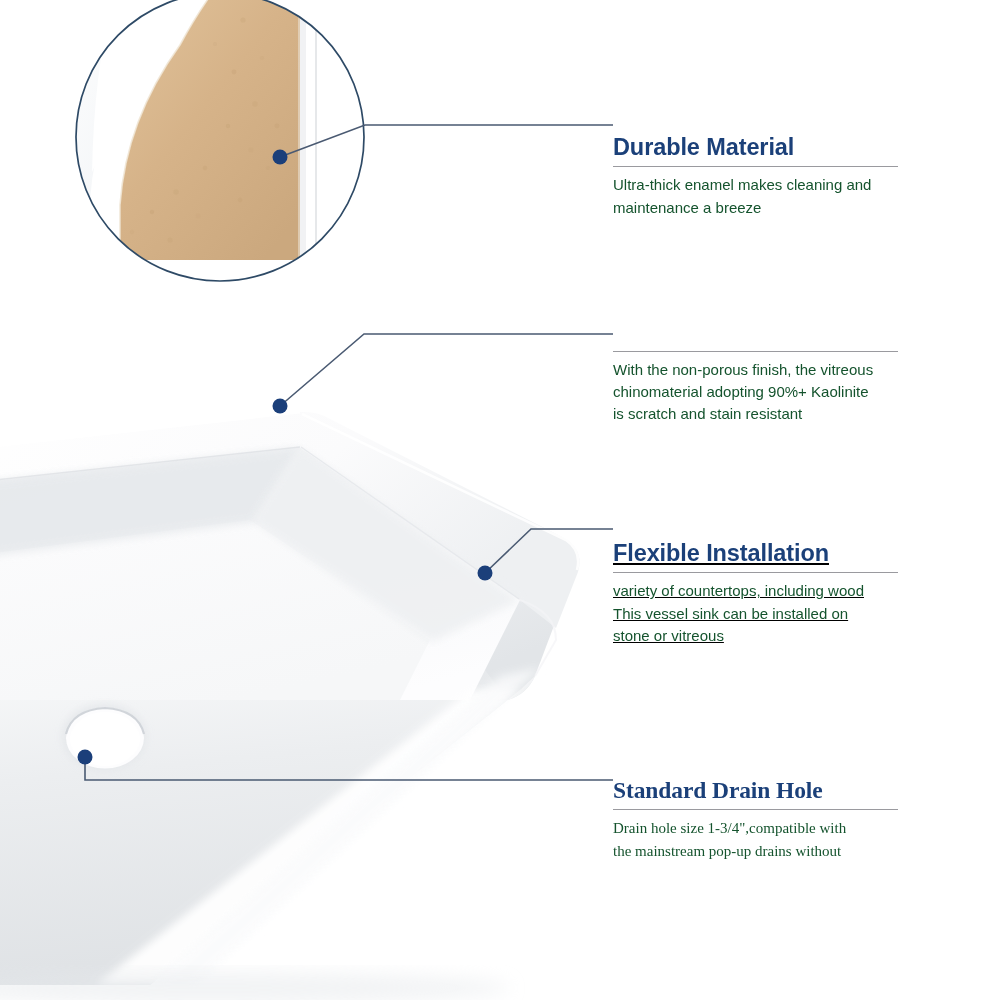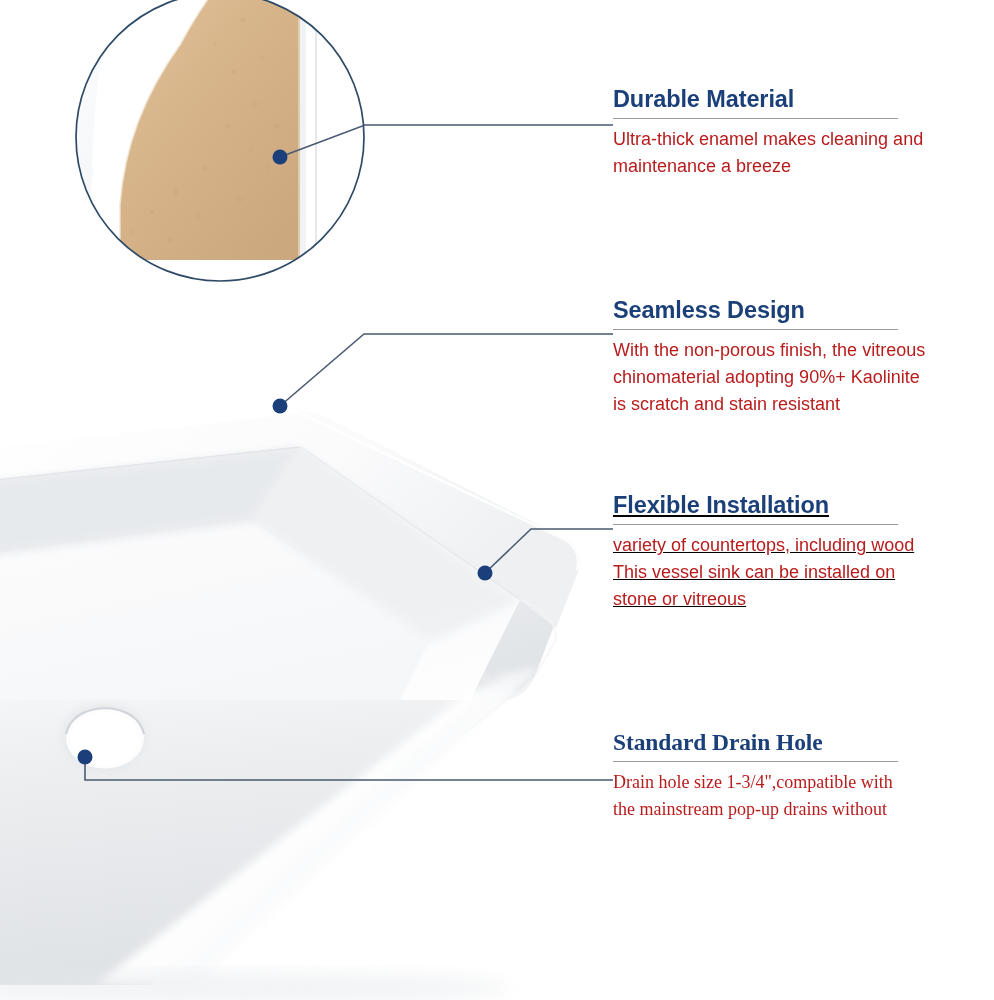--- a/index.html
+++ b/index.html
@@ -8,31 +8,31 @@
     background:#ffffff;
     font-family:"Liberation Sans","DejaVu Sans",sans-serif;
     -webkit-font-smoothing:antialiased;
   }
   #stage{position:absolute;left:0;top:0;width:994px;height:1000px;}
 
   
   #art{position:absolute;left:0;top:0;width:994px;height:1000px;}
 
   
-  .callout{position:absolute;left:613px;}
+  .callout{position:absolute;left:613px;margin-top:48px;}
   .callout .hd{
     color:#1b4079;font-weight:bold;font-size:23.5px;letter-spacing:-0.1px;
     line-height:1.12;white-space:nowrap;
   }
   .callout .rule{
     width:285px;height:0;border-top:1.6px solid #9a9a9f;
     margin-top:6px;margin-bottom:7px;
   }
   .callout .body{
-    color:#b91c1c;font-size:18px;line-height:1.48;
+    color:#14532d;font-size:15px;line-height:1.48;
     max-width:385px;
   }
   .callout .body div{white-space:nowrap;}
 
   #c1{top:86px;}
   #c2{top:297px;}
   #c3{top:492px;text-decoration:underline;}
   #c4{top:729px;font-family:Liberation Serif, serif;}
 </style>
 </head>
@@ -202,21 +202,20 @@
   <div class="callout" id="c1">
     <div class="hd">Durable Material</div>
     <div class="rule"></div>
     <div class="body">
       <div>Ultra-thick enamel makes cleaning and</div>
       <div>maintenance a breeze</div>
     </div>
   </div>
 
   <div class="callout" id="c2">
-    <div class="hd">Seamless Design</div>
     <div class="rule"></div>
     <div class="body">
       <div>With the non-porous finish, the vitreous</div>
       <div>chinomaterial adopting 90%+ Kaolinite</div>
       <div>is scratch and stain resistant</div>
     </div>
   </div>
 
   <div class="callout" id="c3">
     <div class="hd">Flexible Installation</div>

